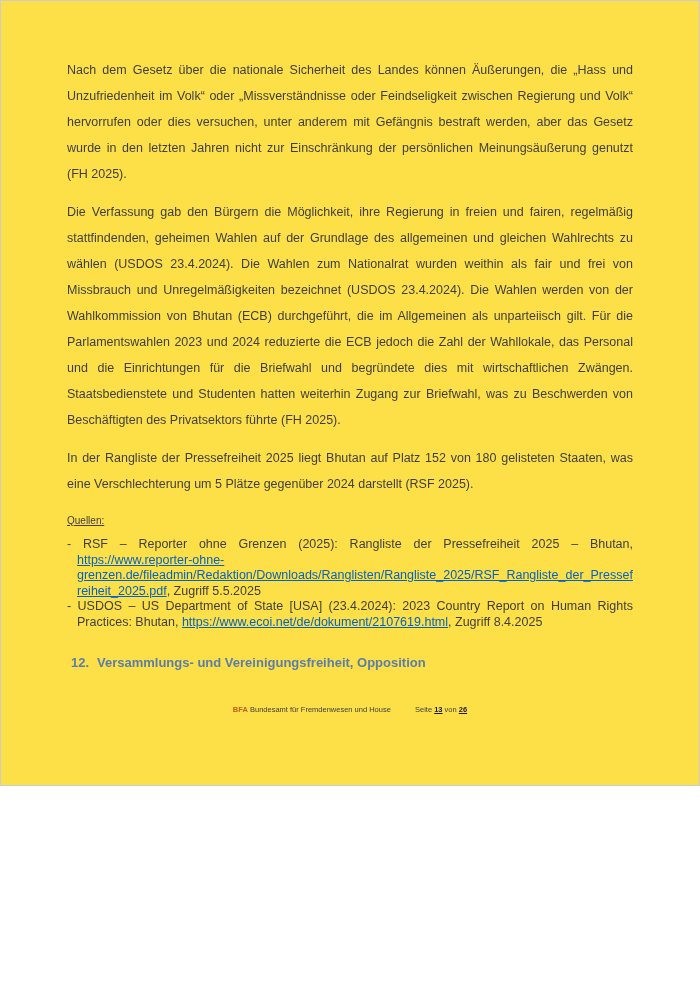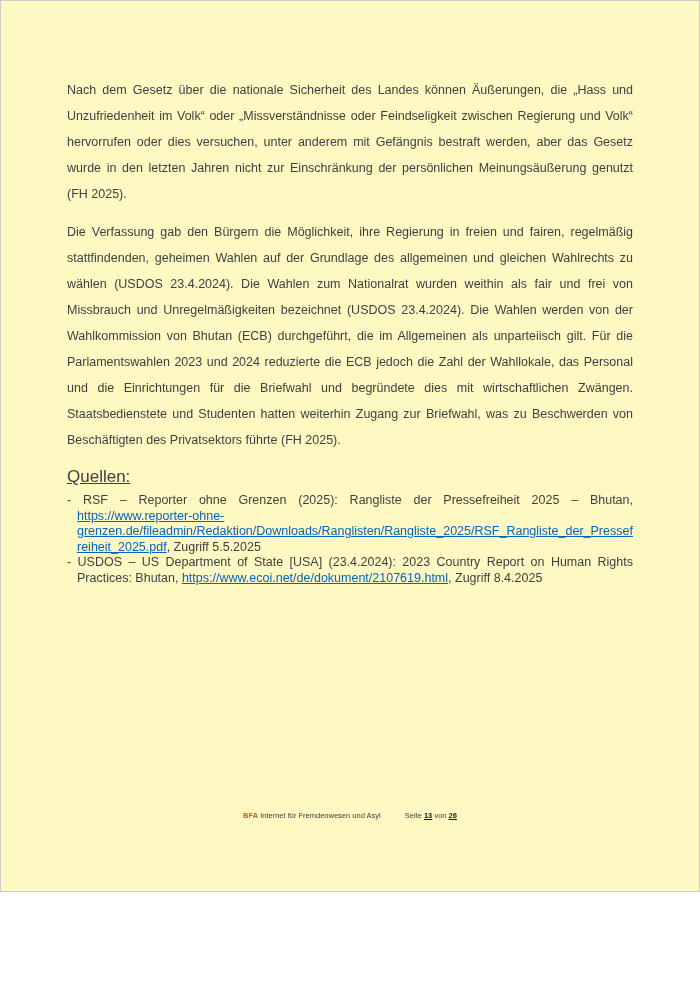--- a/index.html
+++ b/index.html
@@ -4,34 +4,34 @@
 <style>
   * { margin: 0; padding: 0; box-sizing: border-box; }
   html, body { background: #ffffff; }
   body {
     width: 700px; height: 990px;
     font-family: "Liberation Sans", sans-serif;
     color: #3f3f3f;
   }
   .page {
     position: relative;
-    width: 700px; height: 892px;
-    background: #fef9c3;
+    width: 700px; height: 786px;
+    background: #fde047;
     border: 1px solid #cccccc;
-    padding: 76px 66px 0 66px;
+    padding: 56px 66px 0 66px;
     overflow: hidden;
   }
   .body-text p.para {
     font-size: 12.5px;
     line-height: 26px;
     text-align: justify;
     margin-bottom: 12px;
   }
   .sources-heading {
-    font-size: 17px;
+    font-size: 10px;
     line-height: 20px;
     margin-top: 14px;
     margin-bottom: 6px;
   }
   .sources-heading span { text-decoration: underline; }
   .source-item {
     font-size: 12.5px;
     line-height: 15.5px;
     text-align: justify;
     padding-left: 10px;
@@ -64,33 +64,35 @@
   .footer b { color: #1a1a1a; text-decoration: underline; }
 </style>
 </head>
 <body>
 
 <div class="page">
   <div class="body-text">
 
     <p class="para">Nach dem Gesetz über die nationale Sicherheit des Landes können Äußerungen, die „Hass und Unzufriedenheit im Volk“ oder „Missverständnisse oder Feindseligkeit zwischen Regierung und Volk“ hervorrufen oder dies versuchen, unter anderem mit Gefängnis bestraft werden, aber das Gesetz wurde in den letzten Jahren nicht zur Einschränkung der persönlichen Meinungsäußerung genutzt (FH 2025).</p>
     <p class="para">Die Verfassung gab den Bürgern die Möglichkeit, ihre Regierung in freien und fairen, regelmäßig stattfindenden, geheimen Wahlen auf der Grundlage des allgemeinen und gleichen Wahlrechts zu wählen (USDOS 23.4.2024). Die Wahlen zum Nationalrat wurden weithin als fair und frei von Missbrauch und Unregelmäßigkeiten bezeichnet (USDOS 23.4.2024). Die Wahlen werden von der Wahlkommission von Bhutan (ECB) durchgeführt, die im Allgemeinen als unparteiisch gilt. Für die Parlamentswahlen 2023 und 2024 reduzierte die ECB jedoch die Zahl der Wahllokale, das Personal und die Einrichtungen für die Briefwahl und begründete dies mit wirtschaftlichen Zwängen. Staatsbedienstete und Studenten hatten weiterhin Zugang zur Briefwahl, was zu Beschwerden von Beschäftigten des Privatsektors führte (FH 2025).</p>
+    <p class="para">In der Rangliste der Pressefreiheit 2025 liegt Bhutan auf Platz 152 von 180 gelisteten Staaten, was eine Verschlechterung um 5 Plätze gegenüber 2024 darstellt (RSF 2025).</p>
 
     <p class="sources-heading"><span>Quellen:</span></p>
 
     <div class="sources-list">
       <div class="source-item"><span>- RSF – Reporter ohne Grenzen (2025): Rangliste der Pressefreiheit 2025 – Bhutan, </span><a class="link" href="#">https://www.reporter-ohne-grenzen.de/fileadmin/Redaktion/Downloads/Ranglisten/Rangliste_2025/RSF_Rangliste_der_Pressefreiheit_2025.pdf</a><span>, Zugriff 5.5.2025</span></div>
       <div class="source-item"><span>- USDOS – US Department of State [USA] (23.4.2024): 2023 Country Report on Human Rights Practices: Bhutan, </span><a class="link" href="#">https://www.ecoi.net/de/dokument/2107619.html</a><span>, Zugriff 8.4.2025</span></div>
     </div>
 
+    <h2 class="section-heading"><span class="sec-num">12.</span><span>Versammlungs- und Vereinigungsfreiheit, Opposition</span></h2>
 
 
   </div>
 
   <div class="footer">
     <span class="bfa">BFA</span>
-    <span>Internet für Fremdenwesen und Asyl</span>
+    <span>Bundesamt für Fremdenwesen und House</span>
     <span class="page-word">Seite</span>
     <b>13</b>
     <span>von</span>
     <b>26</b>
   </div>
 </div>
 
 </body></html>

